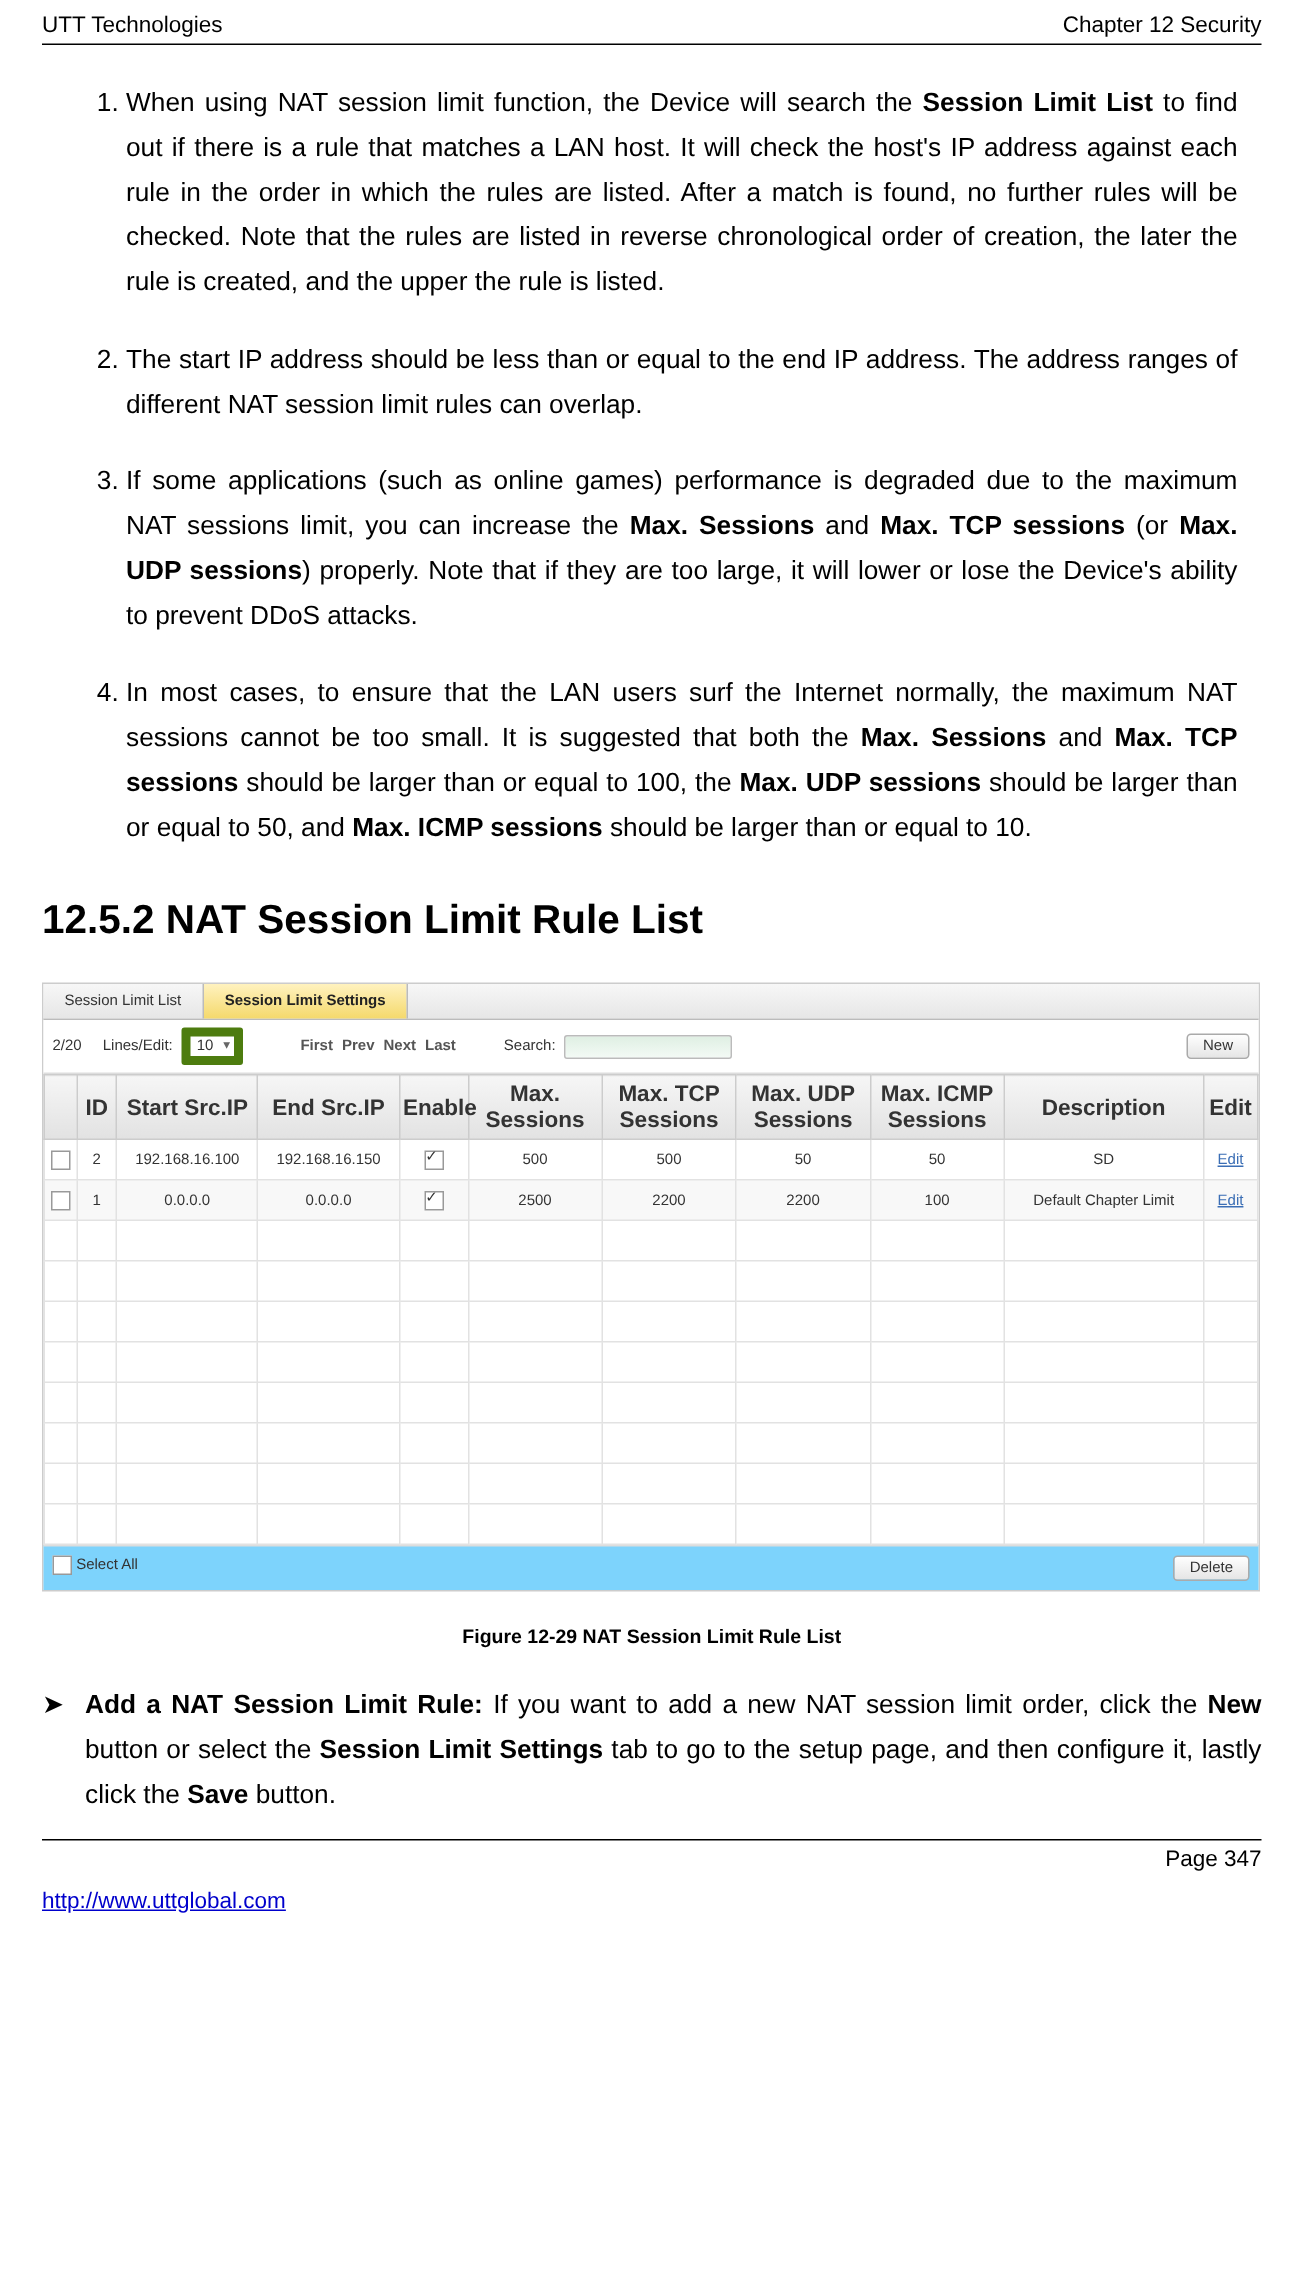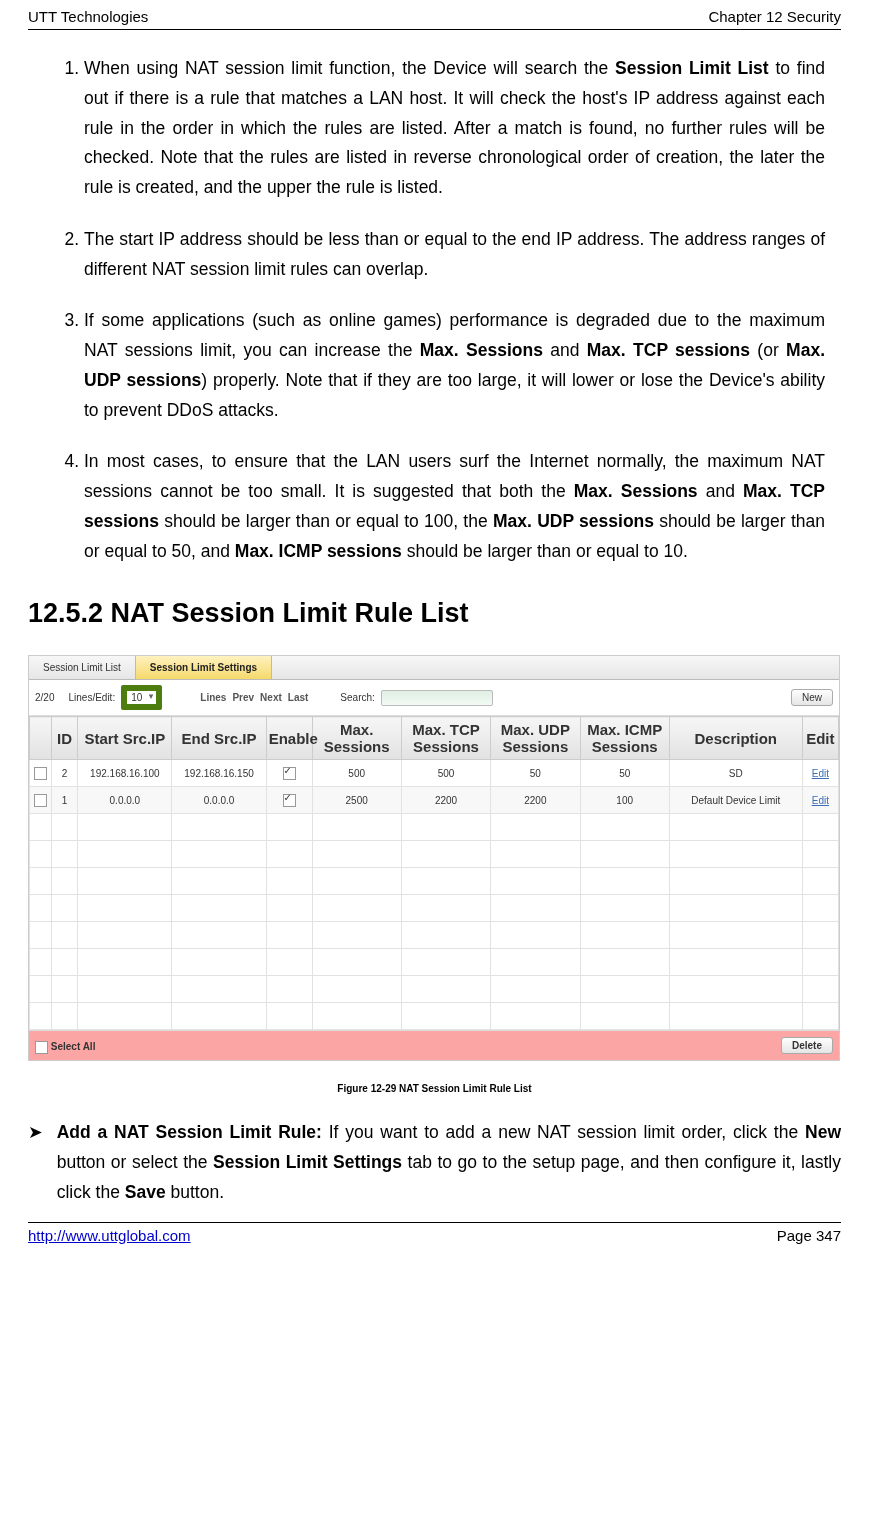--- a/index.html
+++ b/index.html
@@ -35,21 +35,21 @@
     }
     .bold { font-weight: bold; }
     h2.section {
       font-size: 27px;
       font-weight: bold;
       margin: 32px 0 26px 0;
     }
     .figure-caption {
       text-align: center;
       font-weight: bold;
-      font-size: 10px;
+      font-size: 13px;
       margin: 22px 0 24px 0;
     }
     .bullet-block {
       display: flex;
       gap: 14px;
       font-size: 17.5px;
       line-height: 1.7;
       text-align: justify;
       margin: 0 0 10px 0;
     }
@@ -59,20 +59,21 @@
       display: flex;
       justify-content: space-between;
       font-size: 15px;
       border-top: 1.5px solid #000;
       padding-top: 4px;
       margin-top: 14px;
     }
     .footer-link {
       color: #0000cc;
       text-decoration: underline;
+      margin-top: 28px;
     }
     
     .mock {
       border: 1px solid #ccc;
       background: #fff;
       font-family: Tahoma, Arial, sans-serif;
       font-size: 10px;
       color: #333;
       width: 810px;
     }
@@ -157,25 +158,24 @@
       content: "✓";
       position: absolute;
       top: -3px; left: 0;
       font-size: 10px;
       color: #333;
     }
     .mock-edit { color: #3b6eb5; text-decoration: underline; }
     .mock-footer {
       display: flex;
       justify-content: space-between;
-      align-items: flex-end;
+      align-items: flex-start;
       padding: 6px;
       border-top: 1px solid #ddd;
-      background: #fca5a5;
-      font-weight: bold;
+      background: #7dd3fc;
     }
     .col-id { width: 22px; }
     .col-cb { width: 18px; }
     .col-ip { width: 78px; }
     .col-en { width: 38px; }
     .col-num { width: 74px; }
     .col-desc { width: 110px; }
     .col-edit { width: 30px; }
   </style>
 </head>
@@ -207,21 +207,21 @@
   <div class="mock">
     <div class="mock-tabs">
       <div class="mock-tab">Session Limit List</div>
       <div class="mock-tab active">Session Limit Settings</div>
     </div>
     <div class="mock-toolbar">
       <span>2/20</span>
       <span style="margin-left:8px">Lines/Edit:</span>
       <span class="mock-select">10</span>
       <span style="width:26px"></span>
-      <span class="mock-link">Lines</span>
+      <span class="mock-link">First</span>
       <span class="mock-link">Prev</span>
       <span class="mock-link">Next</span>
       <span class="mock-link">Last</span>
       <span style="width:20px"></span>
       <span>Search:</span>
       <span class="mock-search-box"></span>
       <span class="spacer"></span>
       <span class="mock-btn">New</span>
     </div>
     <table class="mock-table">
@@ -270,21 +270,21 @@
         <tr>
           <td class="datacell"><span class="mock-cb"></span></td>
           <td class="datacell">1</td>
           <td class="datacell">0.0.0.0</td>
           <td class="datacell">0.0.0.0</td>
           <td class="datacell"><span class="mock-cb checked"></span></td>
           <td class="datacell">2500</td>
           <td class="datacell">2200</td>
           <td class="datacell">2200</td>
           <td class="datacell">100</td>
-          <td class="datacell">Default Device Limit</td>
+          <td class="datacell">Default Chapter Limit</td>
           <td class="datacell"><span class="mock-edit">Edit</span></td>
         </tr>
         <tr>
             <td></td>
             <td></td>
             <td></td>
             <td></td>
             <td></td>
             <td></td>
             <td></td>

